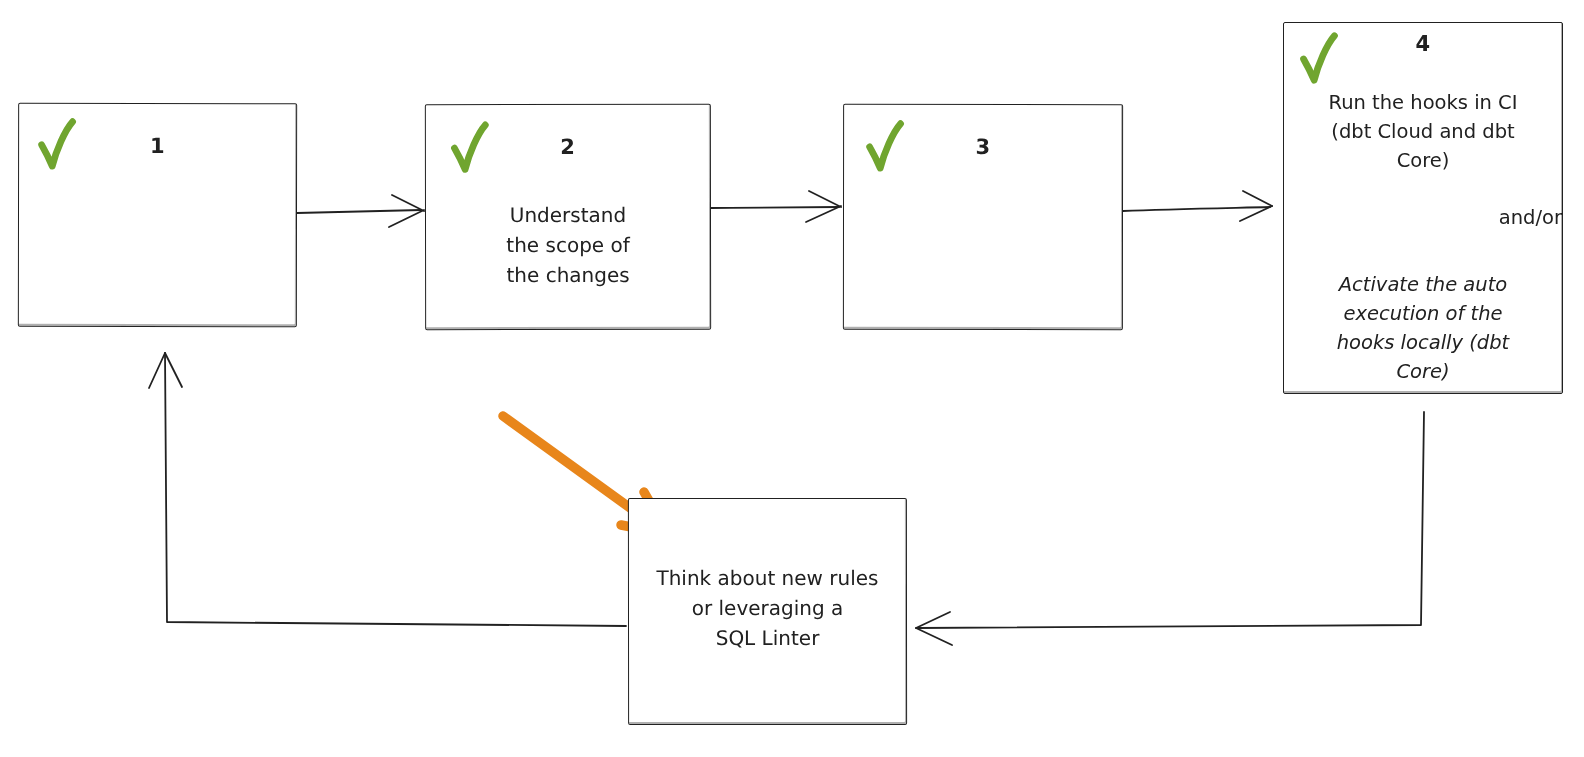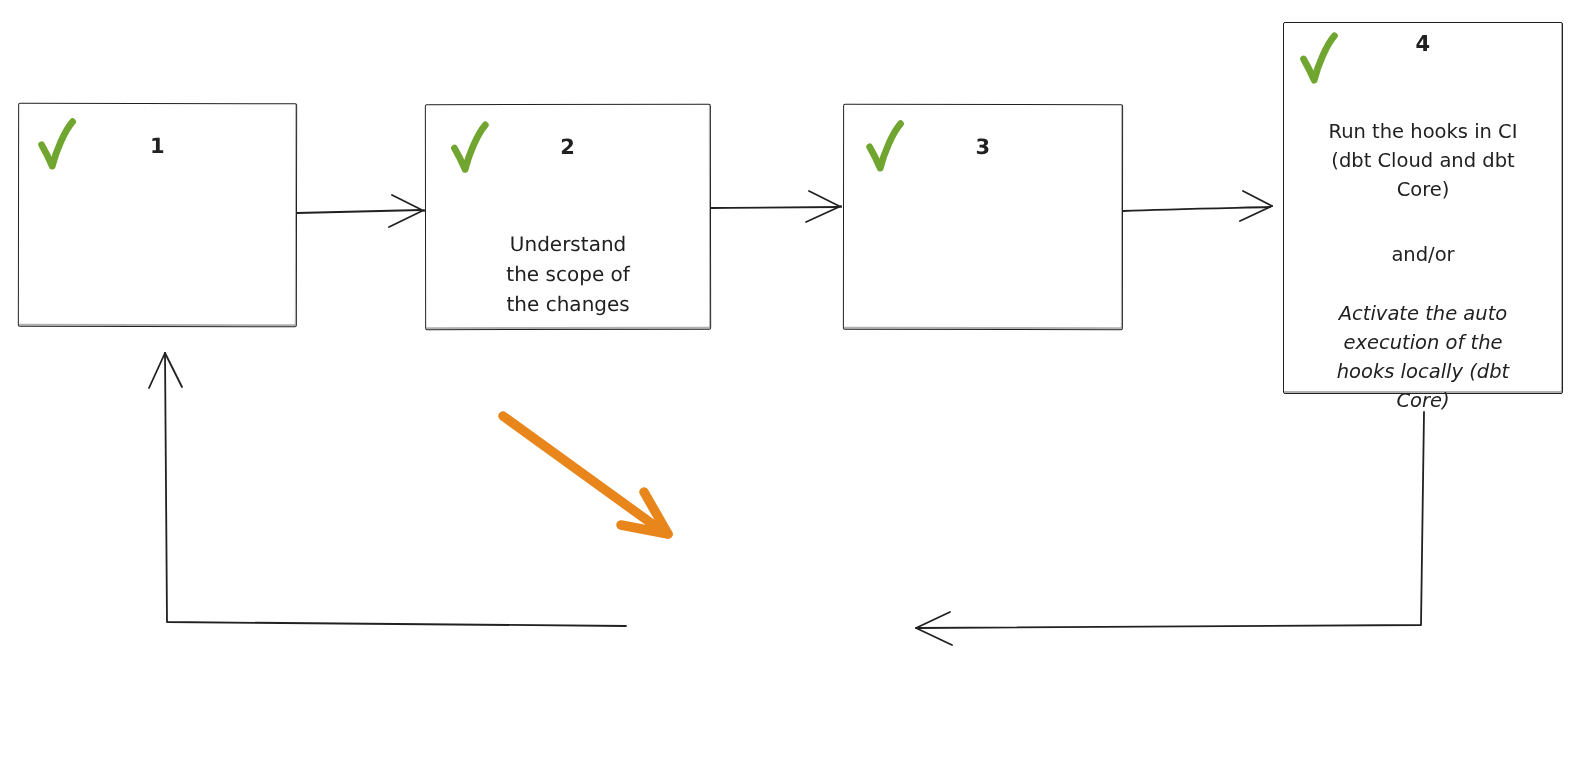--- a/index.html
+++ b/index.html
@@ -65,26 +65,25 @@
     letter-spacing:.5px;
   }
   .b4 .num{top:9px;}
 
   .txt{
     position:absolute;left:0;right:0;
     white-space:pre-line;
     text-align:center;
     font-size:20px;line-height:30px;
     color:var(--ink,#222);
-    margin-top:29px;
   }
   .b1 .txt,.b2 .txt,.b3 .txt{top:95px;}
   .b4 .txt{font-size:19.5px;line-height:29px;}
   .b4 .txt-a{top:65px;}
-  .b4 .txt-b{top:188px;}
+  .b4 .txt-b{top:180px;text-align:right;}
   .b4 .txt-c{top:247px;font-style:italic;}
   .bloop .txt{top:64px;}
 </style>
 </head>
 <body>
 
 <div class="canvas">
 
   <svg class="arrows" width="1584" height="757" viewBox="0 0 1584 757">
     <g class="sketch">
@@ -151,14 +150,19 @@
     <div class="txt txt-a">Run the hooks in CI
 (dbt Cloud and dbt
 Core)</div>
     <div class="txt txt-b">and/or</div>
     <div class="txt txt-c">Activate the auto
 execution of the
 hooks locally (dbt
 Core)</div>
   </div>
 
+  <div class="box bloop">
+    <div class="txt">Think about new rules
+or leveraging a
+SQL Linter</div>
+  </div>
 
 </div>
 
 </body></html>

